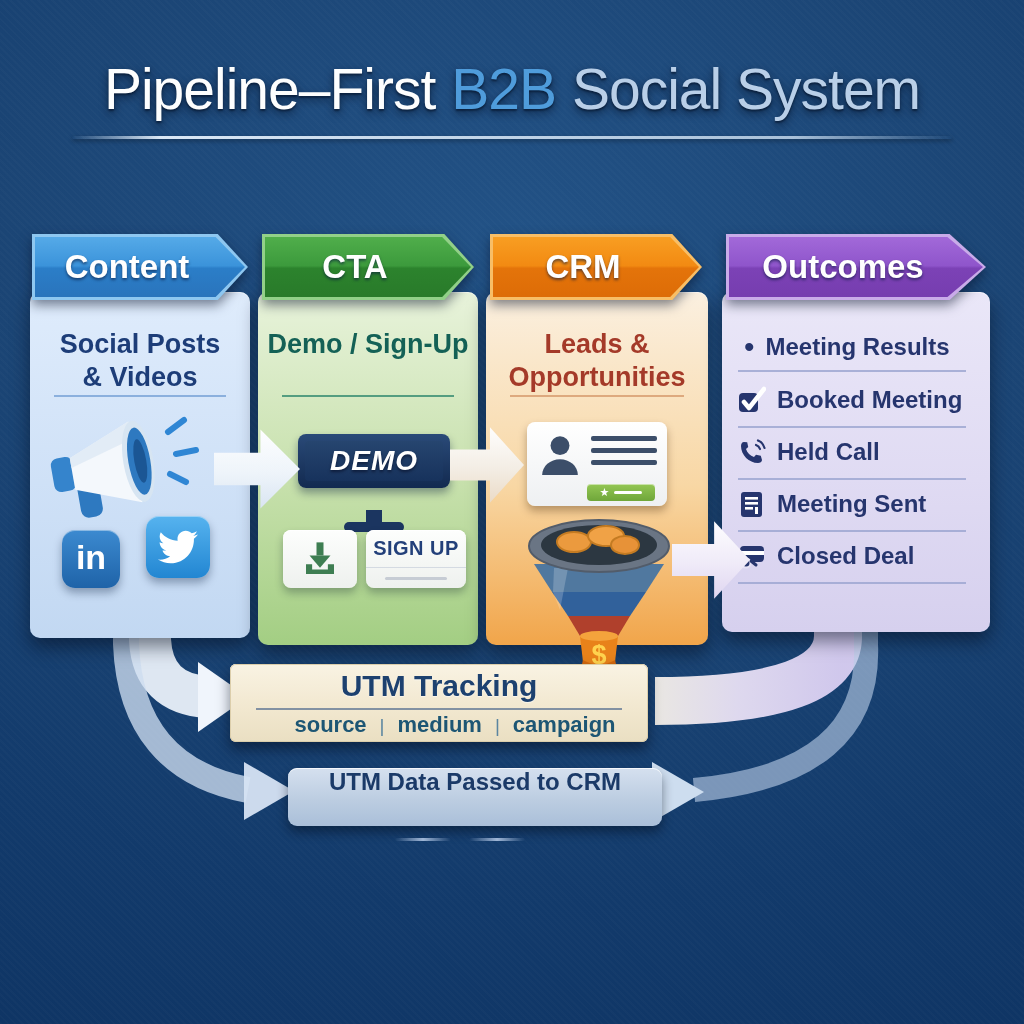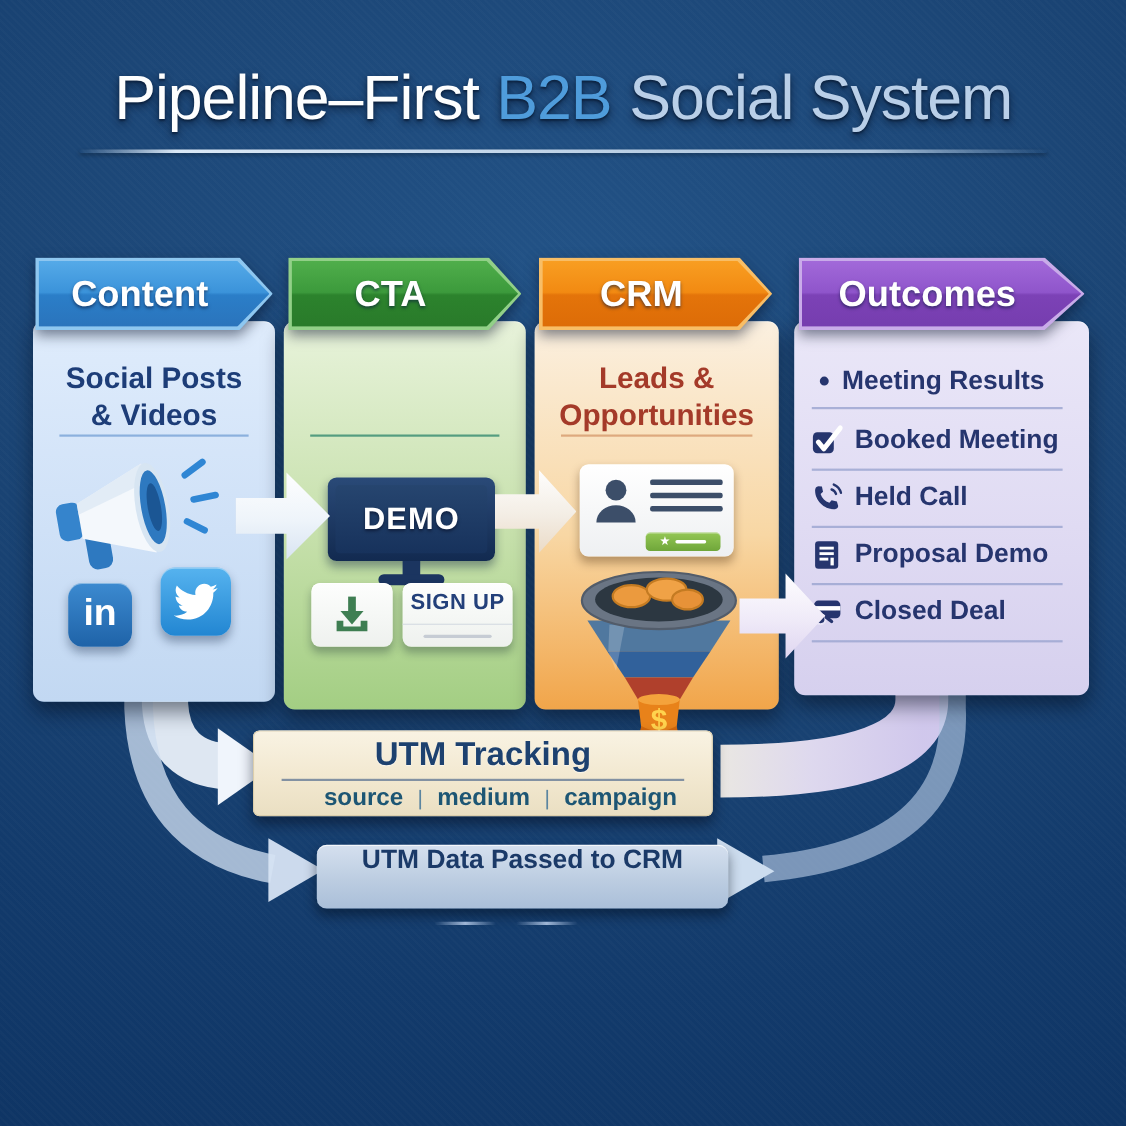--- a/index.html
+++ b/index.html
@@ -55,22 +55,22 @@
   .panel.cta .sub-underline{background:#3d8f74;}
   .panel.crm .sub-underline{background:#d89f72;}
   
   .megaphone{position:absolute;left:14px;top:116px;}
   .social-tile{position:absolute;border-radius:13px;display:flex;align-items:center;justify-content:center;
     box-shadow:0 5px 9px rgba(10,30,60,.35), inset 0 1px 0 rgba(255,255,255,.4);}
   .tile-linkedin{left:32px;top:238px;width:58px;height:58px;background:linear-gradient(180deg,#3c8ad0,#1f63a8);}
   .tile-linkedin .in-label{color:#fff;font-weight:bold;font-size:34px;margin-top:-4px;}
   .tile-twitter{left:116px;top:224px;width:64px;height:62px;background:linear-gradient(180deg,#56b3ef,#2286d2);}
   
-  .monitor{position:absolute;left:40px;top:142px;width:152px;height:76px;border-radius:8px;
-    background:linear-gradient(180deg,#2a4a78,#122a50);padding:7px;box-shadow:0 5px 9px rgba(10,30,60,.4);}
+  .monitor{position:absolute;left:40px;top:142px;width:152px;height:54px;border-radius:8px;
+    background:linear-gradient(180deg,#2a4a78,#122a50);padding:7px;box-shadow:0 5px 9px rgba(10,30,60,.4);font-style:italic;}
   .monitor .screen{width:100%;height:100%;border-radius:4px;display:flex;align-items:center;justify-content:center;
     background:linear-gradient(180deg,#26456f,#17325c);}
   .monitor .screen span{color:#fff;font-weight:bold;font-size:28px;letter-spacing:1px;text-shadow:0 2px 3px rgba(0,0,20,.5);}
   .monitor-neck{position:absolute;left:108px;top:218px;width:16px;height:13px;background:#1b3560;}
   .monitor-base{position:absolute;left:86px;top:230px;width:60px;height:10px;border-radius:5px;background:#1b3560;}
   .cta-tile{position:absolute;top:238px;height:58px;border-radius:8px;background:linear-gradient(180deg,#fdfefd,#eef1ee);
     box-shadow:0 5px 8px rgba(10,30,40,.3), inset 0 1px 0 #fff;display:flex;align-items:center;justify-content:center;}
   .tile-download{left:25px;width:74px;}
   .tile-signup{left:108px;width:100px;flex-direction:column;justify-content:flex-start;}
   .tile-signup .signup-label{height:37px;display:flex;align-items:center;color:#23407a;font-weight:bold;font-size:20px;letter-spacing:.5px;}
@@ -206,20 +206,21 @@
     </div>
     <div class="social-tile tile-twitter">
       <svg width="40" height="40" viewBox="0 0 512 512">
         <path fill="#ffffff" d="M459.37 151.716c.325 4.548.325 9.097.325 13.645 0 138.72-105.583 298.558-298.558 298.558-59.452 0-114.68-17.219-161.137-47.106 8.447.974 16.568 1.299 25.34 1.299 49.055 0 94.213-16.568 130.274-44.832-46.132-.975-84.792-31.188-98.112-72.772 6.498.974 12.995 1.624 19.818 1.624 9.421 0 18.843-1.3 27.614-3.573-48.081-9.747-84.143-51.98-84.143-102.985v-1.299c13.969 7.797 30.214 12.67 47.431 13.319-28.264-18.843-46.781-51.005-46.781-87.391 0-19.492 5.197-37.36 14.294-52.954 51.655 63.675 129.3 105.258 216.365 109.807-1.624-7.797-2.599-15.918-2.599-24.04 0-57.828 46.782-104.934 104.934-104.934 30.213 0 57.502 12.67 76.67 33.137 23.715-4.548 46.456-13.32 66.599-25.34-7.798 24.366-24.366 44.833-46.132 57.827 21.117-2.273 41.584-8.122 60.426-16.243-14.292 20.791-32.161 39.308-52.628 54.253z"></path>
       </svg>
     </div>
   </div>
 
   <div class="panel cta">
     <div class="subtitle">
+      <div>Demo / Sign-Up</div>
     </div>
     <div class="sub-underline"></div>
     <div class="monitor">
       <div class="screen">
         <span>DEMO</span>
       </div>
     </div>
     <div class="monitor-neck"></div>
     <div class="monitor-base"></div>
     <div class="cta-tile tile-download">
@@ -311,21 +312,21 @@
     <div class="out-row" style="top:198px">
       <span class="icon">
         <svg width="28" height="28" viewBox="0 0 28 28">
           <rect x="3" y="2" width="21" height="25" rx="3" fill="#26356e"></rect>
           <rect x="7" y="7" width="13" height="2.6" fill="#ffffff"></rect>
           <rect x="7" y="12" width="13" height="2.6" fill="#ffffff"></rect>
           <rect x="7" y="17" width="8" height="2.6" fill="#ffffff"></rect>
           <rect x="17" y="17" width="3" height="7" fill="#ffffff"></rect>
         </svg>
       </span>
-      <span class="lbl">Proposal Demo</span>
+      <span class="lbl">Meeting Sent</span>
     </div>
     <div class="out-underline" style="top:238px"></div>
 
     <div class="out-row" style="top:250px">
       <span class="icon">
         <svg width="28" height="28" viewBox="0 0 28 28">
           <rect x="2" y="4" width="24" height="16" rx="4" fill="#26356e"></rect>
           <rect x="2" y="9" width="24" height="4" fill="#ffffff"></rect>
           <circle cx="8" cy="21" r="4.5" fill="#26356e" stroke="#e6e2f5" stroke-width="2"></circle>
           <path d="M13,19 l5,4" stroke="#26356e" stroke-width="3" stroke-linecap="round"></path>

